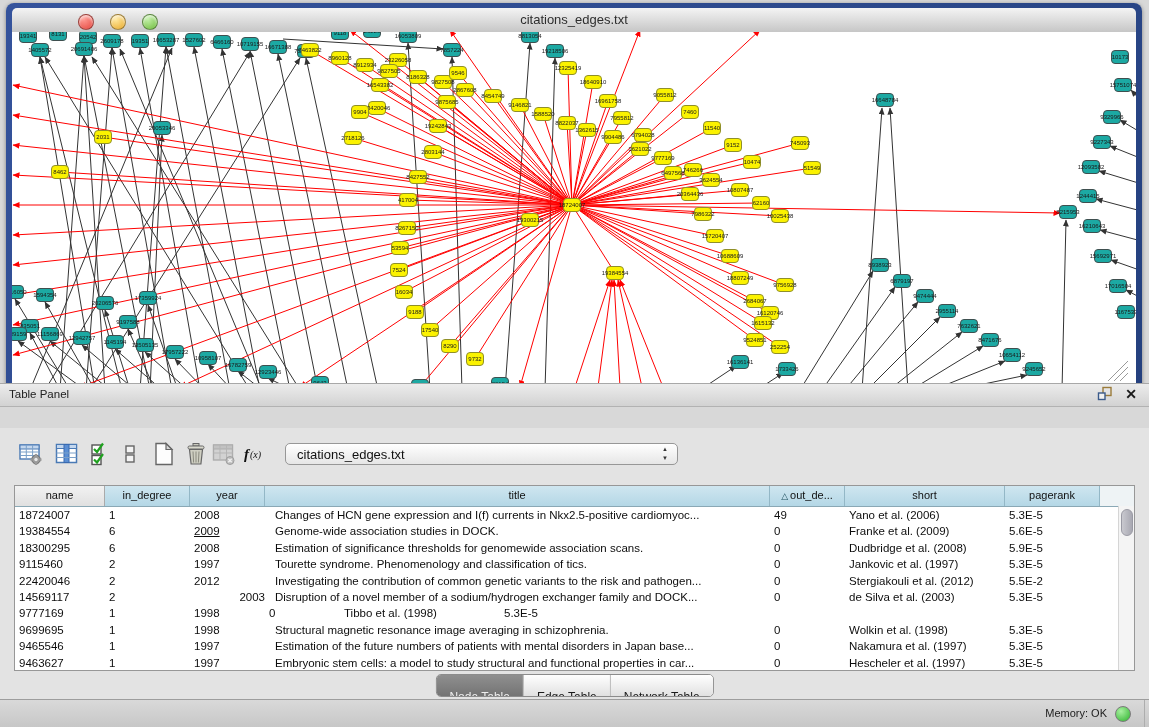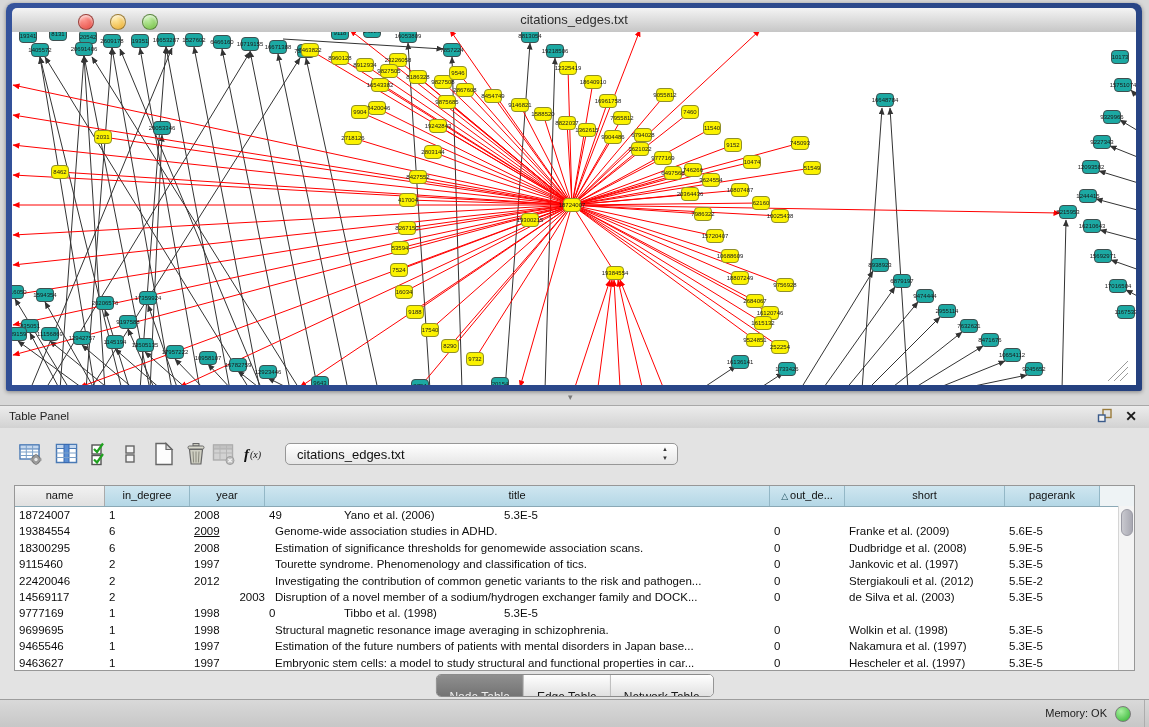--- a/index.html
+++ b/index.html
@@ -20,21 +20,21 @@
   .light.green{background:radial-gradient(circle at 35% 30%,#c2f0a8,#6cba38);}
   .win-title{position:absolute;left:0;right:0;top:4px;text-align:center;font-size:13px;color:#2e2e2e;}
   .canvas{position:absolute;left:6px;top:29px;width:1124px;height:353px;background:#fff;overflow:hidden;}
   .canvas svg{display:block;}
   .resize-grip line{stroke:#9a9a9a;stroke-width:1;}
 
   
   .split-handle{position:absolute;left:568px;top:392px;font-size:9px;color:#7a7a7a;}
 
   
-  .panel-header{position:absolute;left:0;top:405px;width:100%;height:22px;
+  .panel-header{position:absolute;left:0;top:383px;width:100%;height:22px;
     background:linear-gradient(#ececec,#d2d2d2);border-top:1px solid #a8a8a8;border-bottom:1px solid #b2b2b2;}
   .panel-title{position:absolute;left:9px;top:4px;font-size:11.5px;color:#222;}
   .panel-btns{position:absolute;right:12px;top:2px;display:flex;gap:12px;align-items:center;}
   .float-ic{width:16px;height:16px;}
   .close-x{font-size:14px;font-weight:bold;color:#1a1a1a;line-height:16px;}
 
   .panel-body{position:absolute;left:0;top:428px;width:100%;height:272px;background:#e3e3e3;}
 
   
   .toolbar{position:absolute;left:0;top:14px;width:100%;height:28px;}
@@ -610,29 +610,30 @@
           <div class="th" style="width: 75px;"><span class="sort-tri">△</span>out_de...</div>
           <div class="th" style="width: 160px;">short</div>
           <div class="th" style="width: 95px;">pagerank</div>
           <div class="th filler"></div>
         </div>
       <div id="tbody">
           <div class="trow">
             <div class="td" style="width: 90px;">18724007</div>
             <div class="td" style="width: 85px;">1</div>
             <div class="td" style="width: 75px;">2008</div>
+            <div class="td title-col" style="width: 505px;">Changes of HCN gene expression and I(f) currents in Nkx2.5-positive cardiomyoc...</div>
             <div class="td" style="width: 75px;">49</div>
             <div class="td" style="width: 160px;">Yano et al. (2006)</div>
             <div class="td" style="width: 95px;">5.3E-5</div>
           </div>
           <div class="trow">
             <div class="td" style="width: 90px;">19384554</div>
             <div class="td" style="width: 85px;">6</div>
             <div class="td" style="width: 75px; text-decoration: underline;">2009</div>
-            <div class="td title-col" style="width: 505px;">Genome-wide association studies in ADHD.</div>
+            <div class="td title-col" style="width: 505px;">Genome-wide association studies in DOCK.</div>
             <div class="td" style="width: 75px;">0</div>
             <div class="td" style="width: 160px;">Franke et al. (2009)</div>
             <div class="td" style="width: 95px;">5.6E-5</div>
           </div>
           <div class="trow">
             <div class="td" style="width: 90px;">18300295</div>
             <div class="td" style="width: 85px;">6</div>
             <div class="td" style="width: 75px;">2008</div>
             <div class="td title-col" style="width: 505px;">Estimation of significance thresholds for genomewide association scans.</div>
             <div class="td" style="width: 75px;">0</div>

